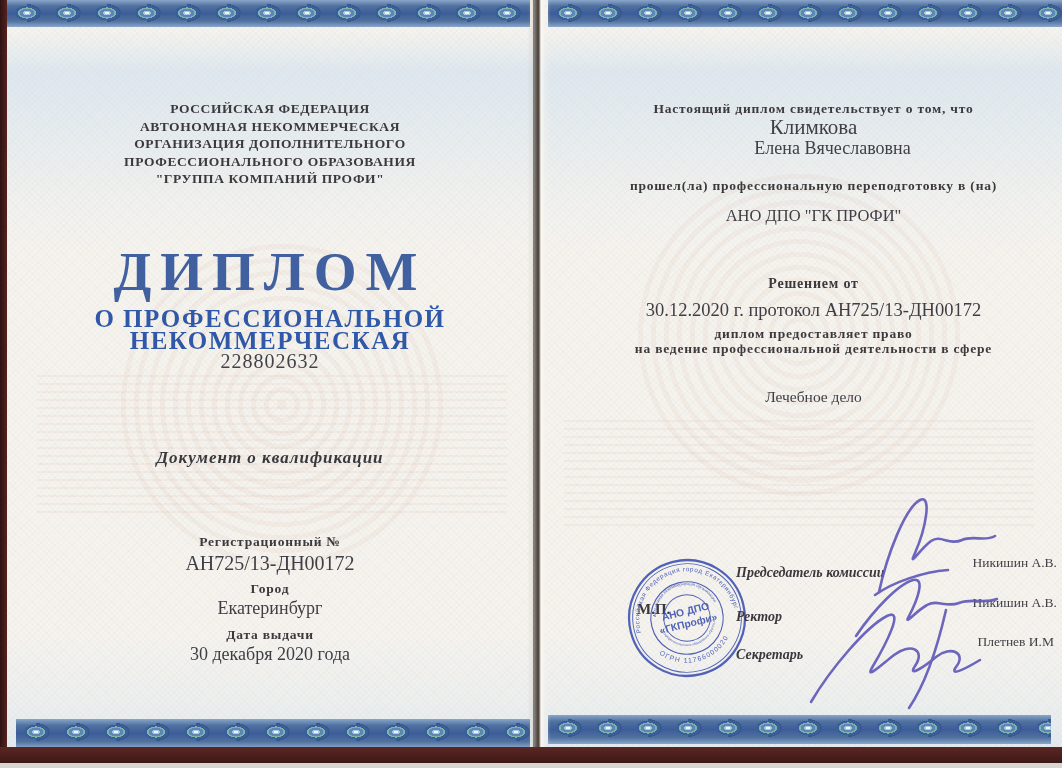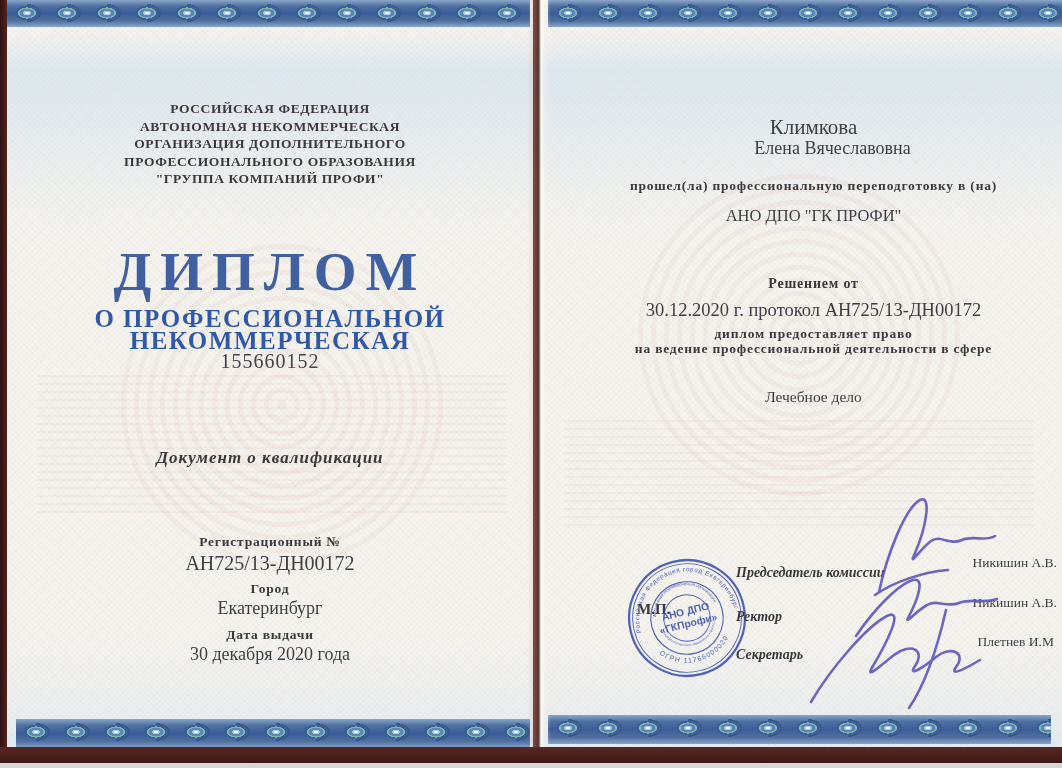--- a/index.html
+++ b/index.html
@@ -1,19 +1,19 @@
 <!DOCTYPE html>
 <html><head>
 <meta charset="utf-8">
 <style>
   html,body{margin:0;padding:0;background:#c9c8c4;}
   *{box-sizing:border-box;}
   #photo{
     position:relative;width:1062px;height:768px;overflow:hidden;
-    background:#7f1d1d;
+    background:#737373;
     font-family:"Liberation Serif","DejaVu Serif",serif;
     color:#3b3a3e;
   }
   
   .cover-left{position:absolute;left:0;top:0;width:7px;height:768px;background:linear-gradient(90deg,#2e1212,#55231f);}
   .cover-bottom{position:absolute;left:0;top:747px;width:1062px;height:17px;background:linear-gradient(180deg,#5a2722,#3c1715);}
   .table-edge{position:absolute;left:0;top:763px;width:1062px;height:5px;background:#d7d6d2;}
   
   .page{
     position:absolute;top:0;height:747px;
@@ -81,38 +81,39 @@
       <div class="hdr">РОССИЙСКАЯ ФЕДЕРАЦИЯ</div>
       <div class="hdr">АВТОНОМНАЯ НЕКОММЕРЧЕСКАЯ</div>
       <div class="hdr">ОРГАНИЗАЦИЯ ДОПОЛНИТЕЛЬНОГО</div>
       <div class="hdr">ПРОФЕССИОНАЛЬНОГО ОБРАЗОВАНИЯ</div>
       <div class="hdr">"ГРУППА КОМПАНИЙ ПРОФИ"</div>
     </div>
 
     <div class="abs ctr big-title" style="top:240px;">ДИПЛОМ</div>
     <div class="abs ctr subt" style="top:305px;">О ПРОФЕССИОНАЛЬНОЙ</div>
     <div class="abs ctr subt" style="top:327px;">НЕКОММЕРЧЕСКАЯ</div>
-    <div class="abs ctr num" style="top:350px;">155660152</div>
+    <div class="abs ctr num" style="top:350px;">228802632</div>
 
     <div class="abs ctr ital" style="top:448px;">Документ о квалификации</div>
 
     <div class="abs ctr lbl" style="top:534px;">Регистрационный №</div>
     <div class="abs ctr val" style="top:552px;font-size:20px;">АН725/13-ДН00172</div>
 
     <div class="abs ctr lbl" style="top:581px;">Город</div>
     <div class="abs ctr val" style="top:598px;">Екатеринбург</div>
 
     <div class="abs ctr lbl" style="top:627px;">Дата выдачи</div>
     <div class="abs ctr val" style="top:644px;">30 декабря 2020 года</div>
   </div>
 
   <div class="page page-right">
     <div class="rosette" style="left:95px;top:170px;width:330px;height:330px;"></div>
     <div class="microprint" style="left:25px;top:420px;width:470px;height:110px;"></div>
 
+    <div class="abs ctr lbl" style="top:101px;padding-left:26px;">Настоящий диплом свидетельствует о том, что</div>
     <div class="abs ctr val" style="top:115px;font-size:21px;padding-left:26px;">Климкова</div>
     <div class="abs ctr val" style="top:138px;font-size:18px;padding-left:28px;margin-left:36px;">Елена Вячеславовна</div>
     <div class="abs ctr lbl" style="top:178px;padding-left:26px;">прошел(ла) профессиональную переподготовку в (на)</div>
     <div class="abs ctr val" style="top:206px;font-size:16.5px;padding-left:26px;">АНО ДПО "ГК ПРОФИ"</div>
 
     <div class="abs ctr lbl" style="top:276px;font-size:14px;padding-left:26px;">Решением от</div>
     <div class="abs ctr val" style="top:300px;font-size:18.5px;padding-left:26px;">30.12.2020 г. протокол АН725/13-ДН00172</div>
     <div class="abs ctr lbl" style="top:326px;padding-left:26px;">диплом предоставляет право</div>
     <div class="abs ctr lbl" style="top:341px;padding-left:26px;">на ведение профессиональной деятельности в сфере</div>
 

